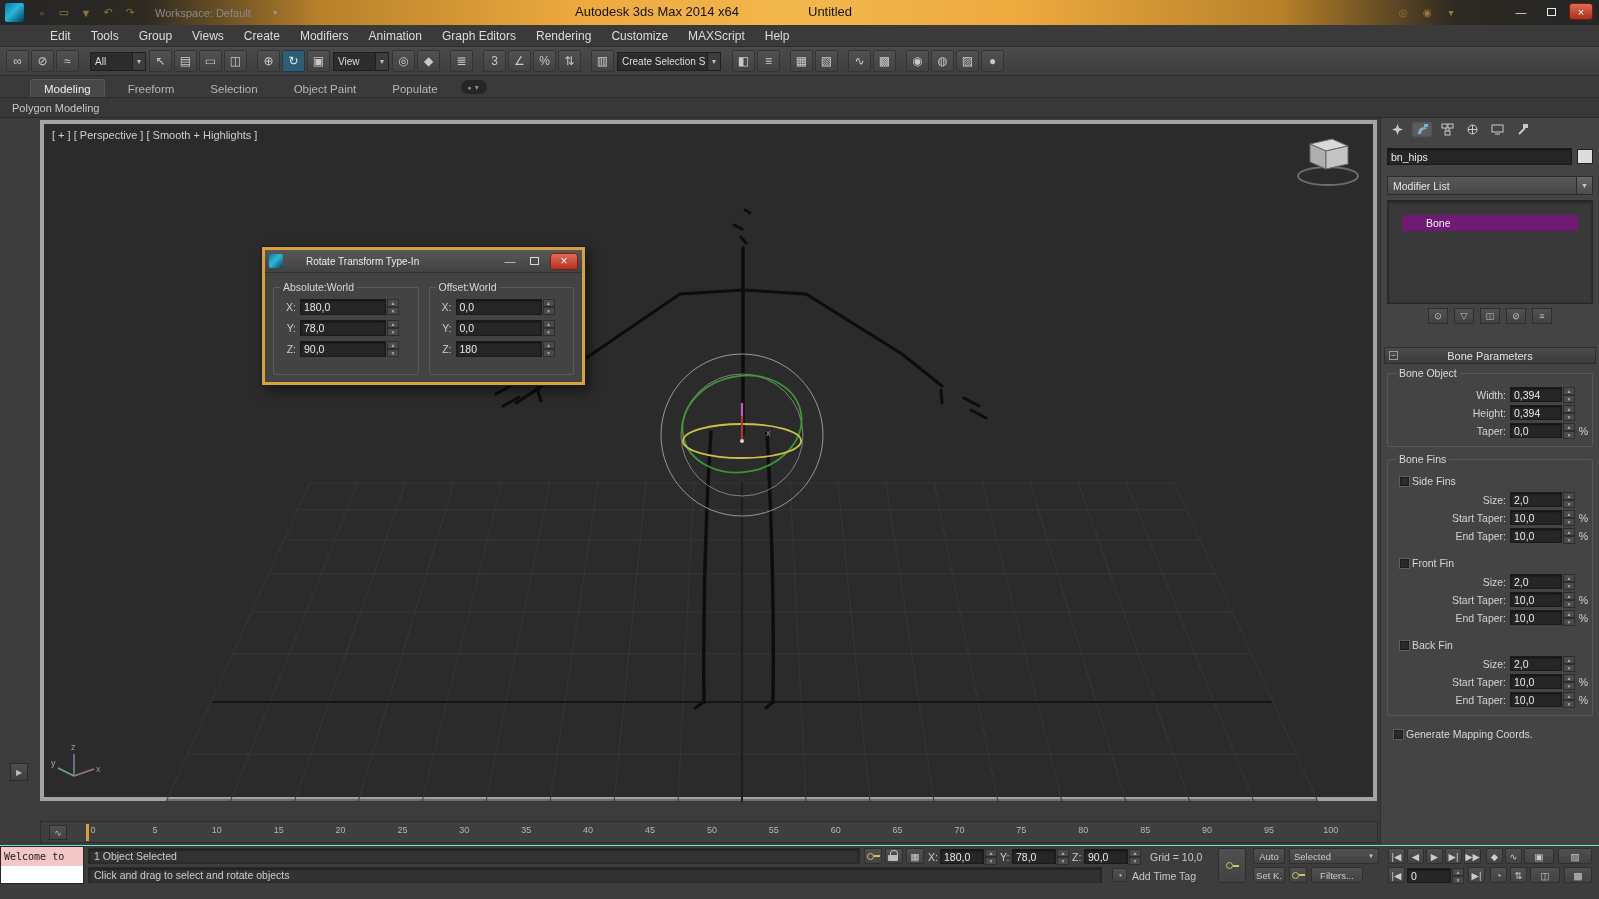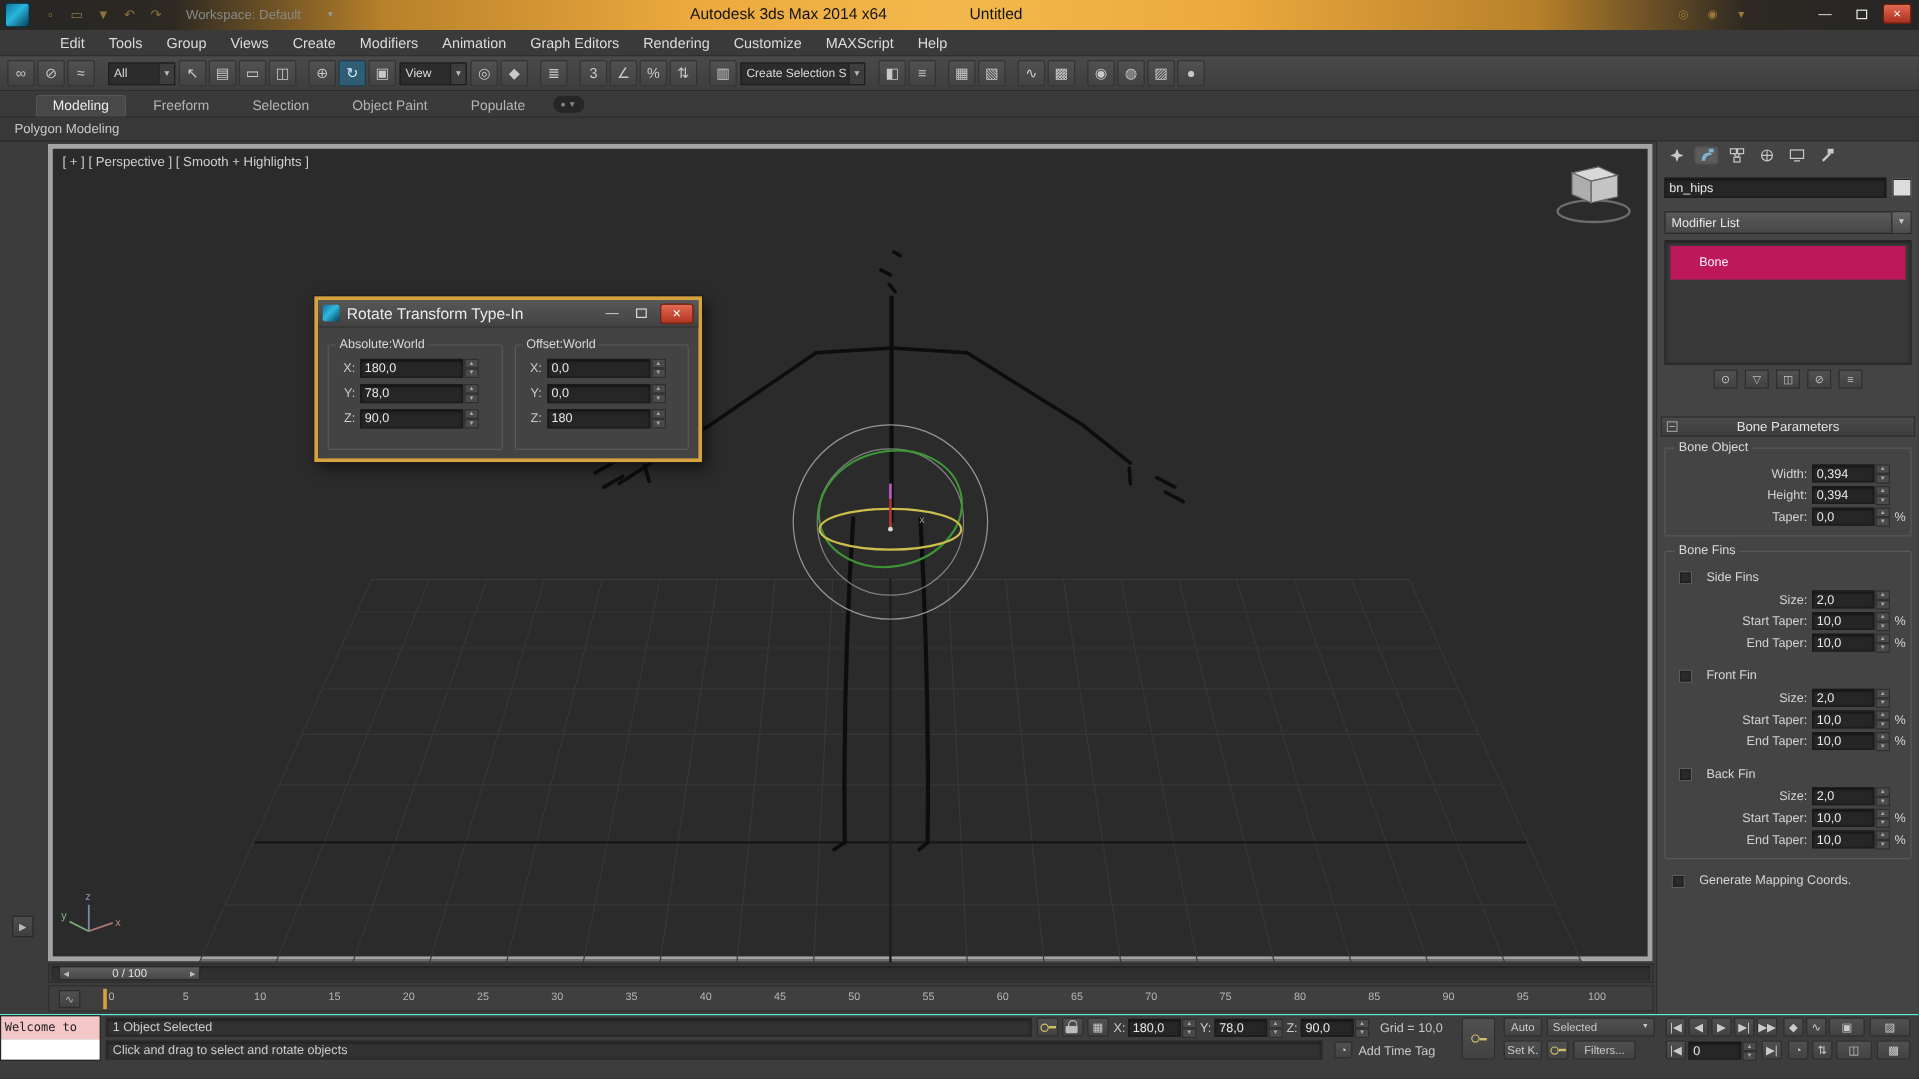--- a/index.html
+++ b/index.html
@@ -39,21 +39,21 @@
 .ribcfg{width:26px;height:14px;background:#262626;border-radius:7px;margin-bottom:3px;display:flex;align-items:center;justify-content:center;color:#888;font-size:7px;gap:2px}
 .ribbonsub{position:absolute;left:0;top:98px;width:100%;height:20px;background:#383838;border-bottom:1px solid #2a2a2a;display:flex;align-items:center;padding-left:12px;color:#c8c8c8}
 
 .viewport{position:absolute;left:40px;top:120px;width:1337px;height:681px;background:#2b2b2b;border:4px solid #a3a3a3}
 .vplabel{position:absolute;left:8px;top:5px;color:#cfcfcf;font-size:11px;z-index:2}
 .flyoutbtn{position:absolute;left:10px;top:763px;width:18px;height:18px;background:linear-gradient(#4e4e4e,#3e3e3e);border:1px solid #2a2a2a;color:#bbb;font-size:8px;display:flex;align-items:center;justify-content:center}
 
 .dlg{position:absolute;left:262px;top:247px;width:323px;height:138px;background:#434343;border:3px solid #d7a23b;box-shadow:0 0 0 1px #1e1e1e,4px 5px 12px rgba(0,0,0,.55);z-index:9}
 .dlg-title{height:23px;background:linear-gradient(#585858,#424242);display:flex;align-items:center;padding:0 4px;border-bottom:1px solid #333}
 .dlg-ico{width:14px;height:14px;border-radius:2px;background:linear-gradient(135deg,#11749a,#2fb9de 45%,#083b52)}
-.dlg-title .txt{margin-left:6px;font-size:13px;color:#eaeaea}
+.dlg-title .txt{margin-left:23px;font-size:10px;color:#eaeaea}
 .dlg-ctrls{margin-left:auto;display:flex;align-items:center;gap:8px}
 .dbtn{color:#d8d8d8;font-size:11px;display:flex;align-items:center;justify-content:center;width:16px;height:14px}
 .dbtn .maxbox{width:9px;height:8px;border:1px solid #d8d8d8}
 .dlg-close{width:28px;height:17px;background:linear-gradient(#e46a52,#b03322);border:1px solid #7e1f12;border-radius:3px;color:#fff;display:flex;align-items:center;justify-content:center;font-size:12px}
 .dlg-body{display:flex;gap:10px;padding:14px 8px 8px}
 .group{position:relative;border:1px solid #5a5a5a;border-radius:2px;width:149px;height:88px;padding-top:6px}
 .glabel{position:absolute;top:-7px;left:6px;background:#434343;padding:0 3px;font-size:10.5px;color:#d8d8d8}
 .drow{display:flex;align-items:center;margin:5px 6px}
 .axlab{width:16px;text-align:right;margin-right:4px;color:#cccccc;font-size:10.5px}
 .fld{height:16px;background:#262626;border:1px solid #1b1b1b;box-shadow:inset 0 1px 2px rgba(0,0,0,.6);color:#e8e8e8;font-size:10.5px;display:flex;align-items:center;padding:0 3px;overflow:hidden;white-space:nowrap}
@@ -64,34 +64,34 @@
 .cmd{position:absolute;left:1380px;top:118px;width:219px;height:727px;background:#444;border-left:1px solid #2e2e2e;font-size:10.5px}
 .cmdtabs{display:flex;gap:3px;padding:3px 5px;height:23px}
 .ctab{width:22px;height:17px;display:flex;align-items:center;justify-content:center;border-radius:2px}
 .ctab.active{background:#5c5c5c;box-shadow:inset 0 0 3px #222}
 .cname{display:flex;align-items:center;margin:7px 6px 0;gap:5px}
 .cname .fld{flex:1;height:17px}
 .swatch{width:16px;height:15px;background:#dcdcdc;border:1px solid #222}
 .modlist{margin:11px 6px 0;height:19px;background:linear-gradient(#595959,#474747);border:1px solid #2b2b2b;display:flex;align-items:center;padding-left:5px;color:#e6e6e6}
 .modlist .arr{width:16px;height:100%;margin-left:auto;background:linear-gradient(#666,#4c4c4c);border-left:1px solid #2b2b2b;display:flex;align-items:center;justify-content:center;font-size:7px;color:#ccc}
 .stack{margin:5px 6px 0;height:104px;background:#393939;border:1px solid #272727;box-shadow:inset 0 1px 3px rgba(0,0,0,.5)}
-.stackitem{height:28px;margin:4px;background:#be185d;color:#f4f4f4;display:flex;align-items:center;padding-left:24px}
+.stackitem{height:16px;margin:14px;background:#701a75;color:#f4f4f4;display:flex;align-items:center;padding-left:24px}
 .stacktools{display:flex;justify-content:center;gap:6px;margin-top:4px}
 .stbtn{width:20px;height:16px;background:linear-gradient(#505050,#424242);border:1px solid #2f2f2f;color:#c4c4c4;font-size:9px;display:flex;align-items:center;justify-content:center}
 .rollhead{margin:23px 3px 0;height:17px;background:linear-gradient(#4a4a4a,#3c3c3c);border:1px solid #2e2e2e;display:flex;align-items:center;justify-content:center;position:relative;color:#e2e2e2;font-size:11px}
 .minusbox{position:absolute;left:4px;width:9px;height:9px;border:1px solid #9a9a9a;color:#ccc;font-size:9px;line-height:6px;text-align:center}
 .rbody{padding:9px 4px 0}
 .pgroup{border:1px solid #585858;border-radius:2px;position:relative;margin:0 2px 12px;padding:10px 3px 5px}
 .pglabel{position:absolute;top:-7px;left:8px;background:#444;padding:0 3px;font-size:10.5px;color:#dadada}
 .prow{display:flex;align-items:center;justify-content:flex-end;margin:3px 1px}
 .plabel{color:#d2d2d2;margin-right:4px}
 .fld.num2{width:52px;height:15px}
 .spin.sm{height:15px}
 .pct{width:13px;text-align:right;color:#d2d2d2}
-.cbrow{display:flex;align-items:center;margin:5px 2px 5px 8px;gap:12px;justify-content:flex-start}
+.cbrow{display:flex;align-items:center;margin:5px 2px 5px 8px;gap:2px;justify-content:flex-start}
 .cb{width:11px;height:11px;background:#2b2b2b;border:1px solid #5e5e5e;box-shadow:inset 0 0 2px #000;flex:none}
 
 .timeslider{position:absolute;left:40px;top:803px;width:1338px;height:16px;background:#3a3a3a;border:1px solid #2e2e2e;display:flex;align-items:center}
 .ts-track{position:relative;flex:1;height:12px;margin:0 2px;background:#303030;box-shadow:inset 0 1px 2px #1a1a1a}
 .ts-handle{position:absolute;left:6px;top:0;width:118px;height:12px;background:linear-gradient(#606060,#474747);border:1px solid #282828;display:flex;align-items:center;justify-content:space-between;padding:0 3px;font-size:9.5px;color:#e0e0e0}
 .ts-arrow{font-size:6px;color:#bbb}
 .trackbar{position:absolute;left:40px;top:821px;width:1338px;height:22px;background:#3f3f3f;border:1px solid #2e2e2e}
 .mcebtn{position:absolute;left:8px;top:3px;width:18px;height:15px;background:linear-gradient(#505050,#424242);border:1px solid #2c2c2c;color:#bbb;font-size:9px;display:flex;align-items:center;justify-content:center}
 .ruler{position:absolute;left:0;right:0;top:0;bottom:0;display:flex;justify-content:space-between;padding:3px 34px 0 40px}
 .tick{width:24px;text-align:center;color:#b5b5b5;font-size:9px}
@@ -579,29 +579,20 @@
           <span class="pct">%</span>
         </div>
       </div>
       <div class="cbrow">
         <span class="cb"></span>
         <span>Generate Mapping Coords.</span>
       </div>
     </div>
   </div>
 
-  <div class="timeslider">
-    <div class="ts-track">
-      <div class="ts-handle">
-        <span class="ts-arrow">◀</span>
-        <span>0 / 100</span>
-        <span class="ts-arrow">▶</span>
-      </div>
-    </div>
-  </div>
 
   <div class="trackbar">
     <span class="mcebtn">∿</span>
     <span class="framemarker"></span>
     <div class="ruler">
       <span class="tick">0</span>
       <span class="tick">5</span>
       <span class="tick">10</span>
       <span class="tick">15</span>
       <span class="tick">20</span>

